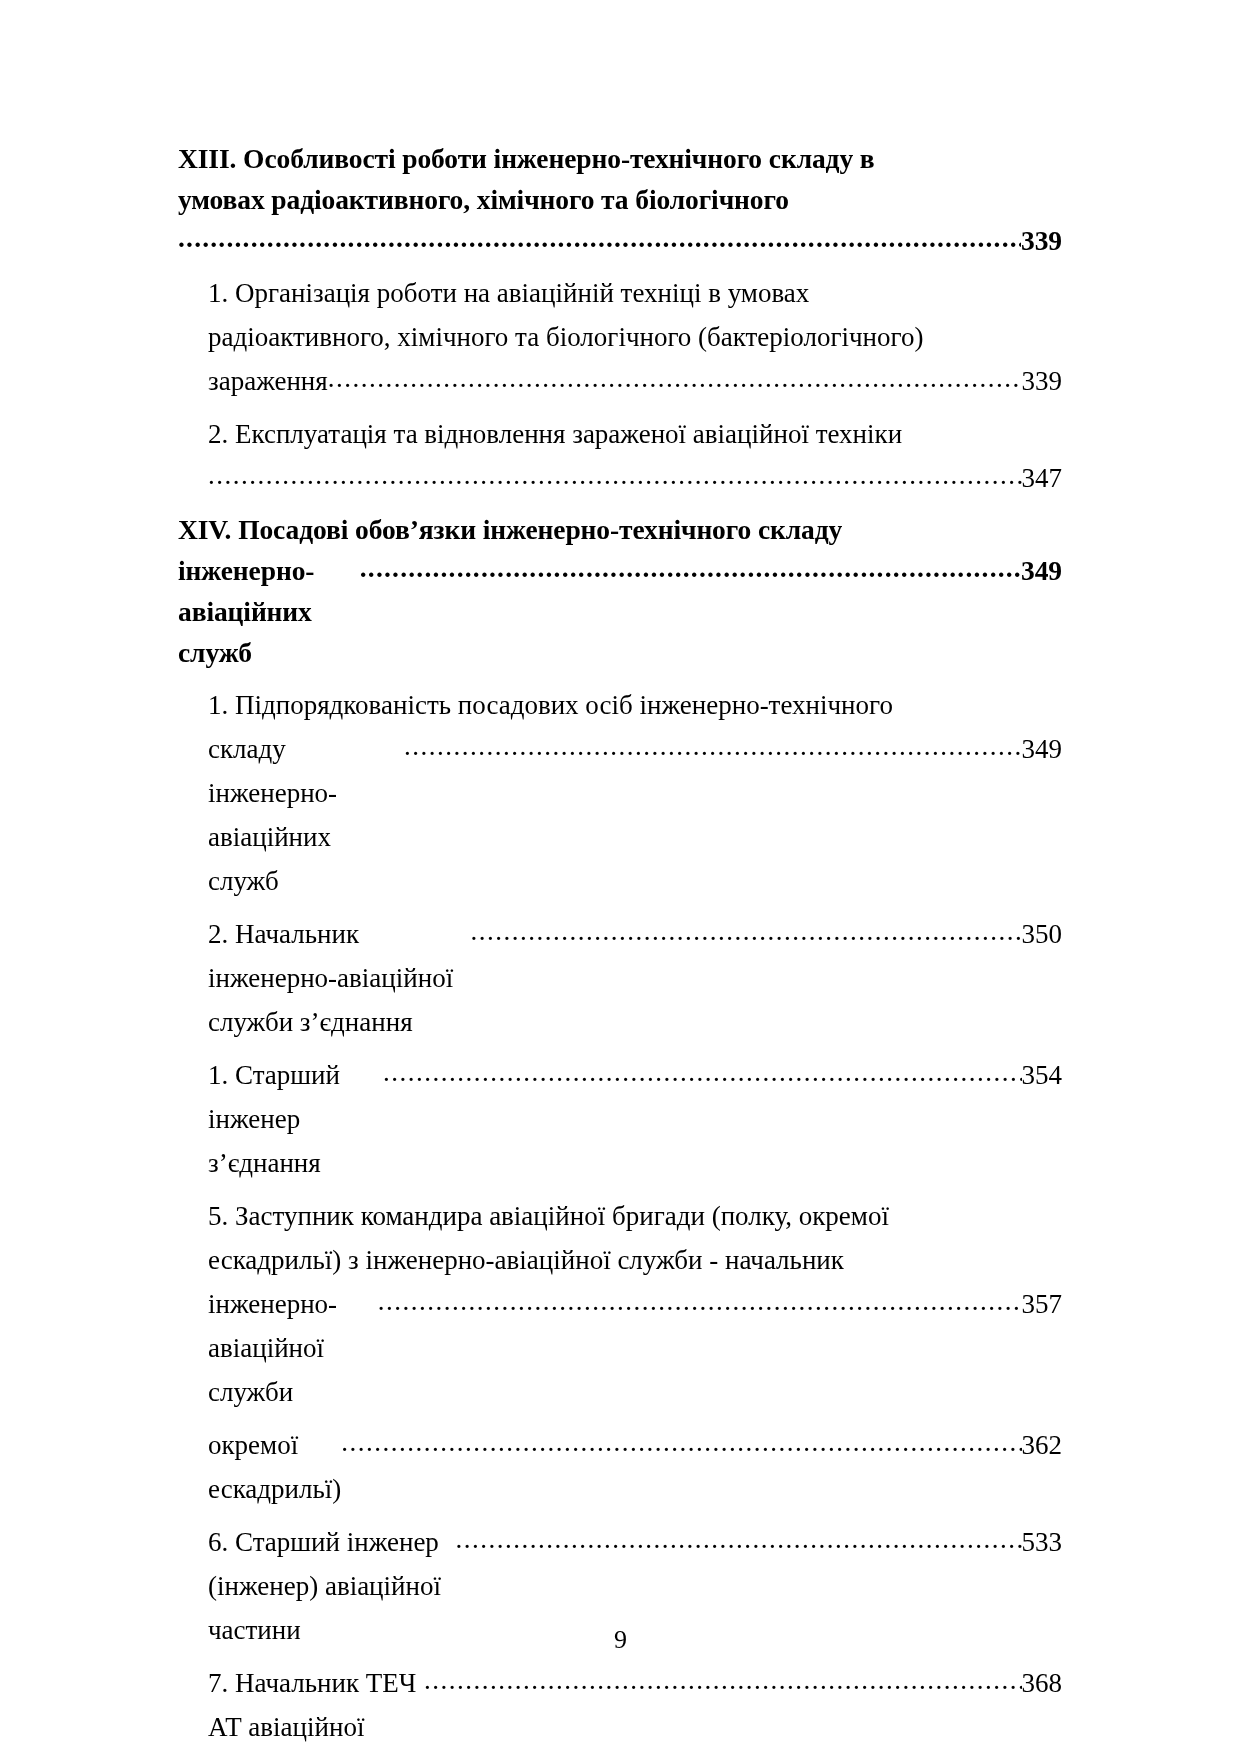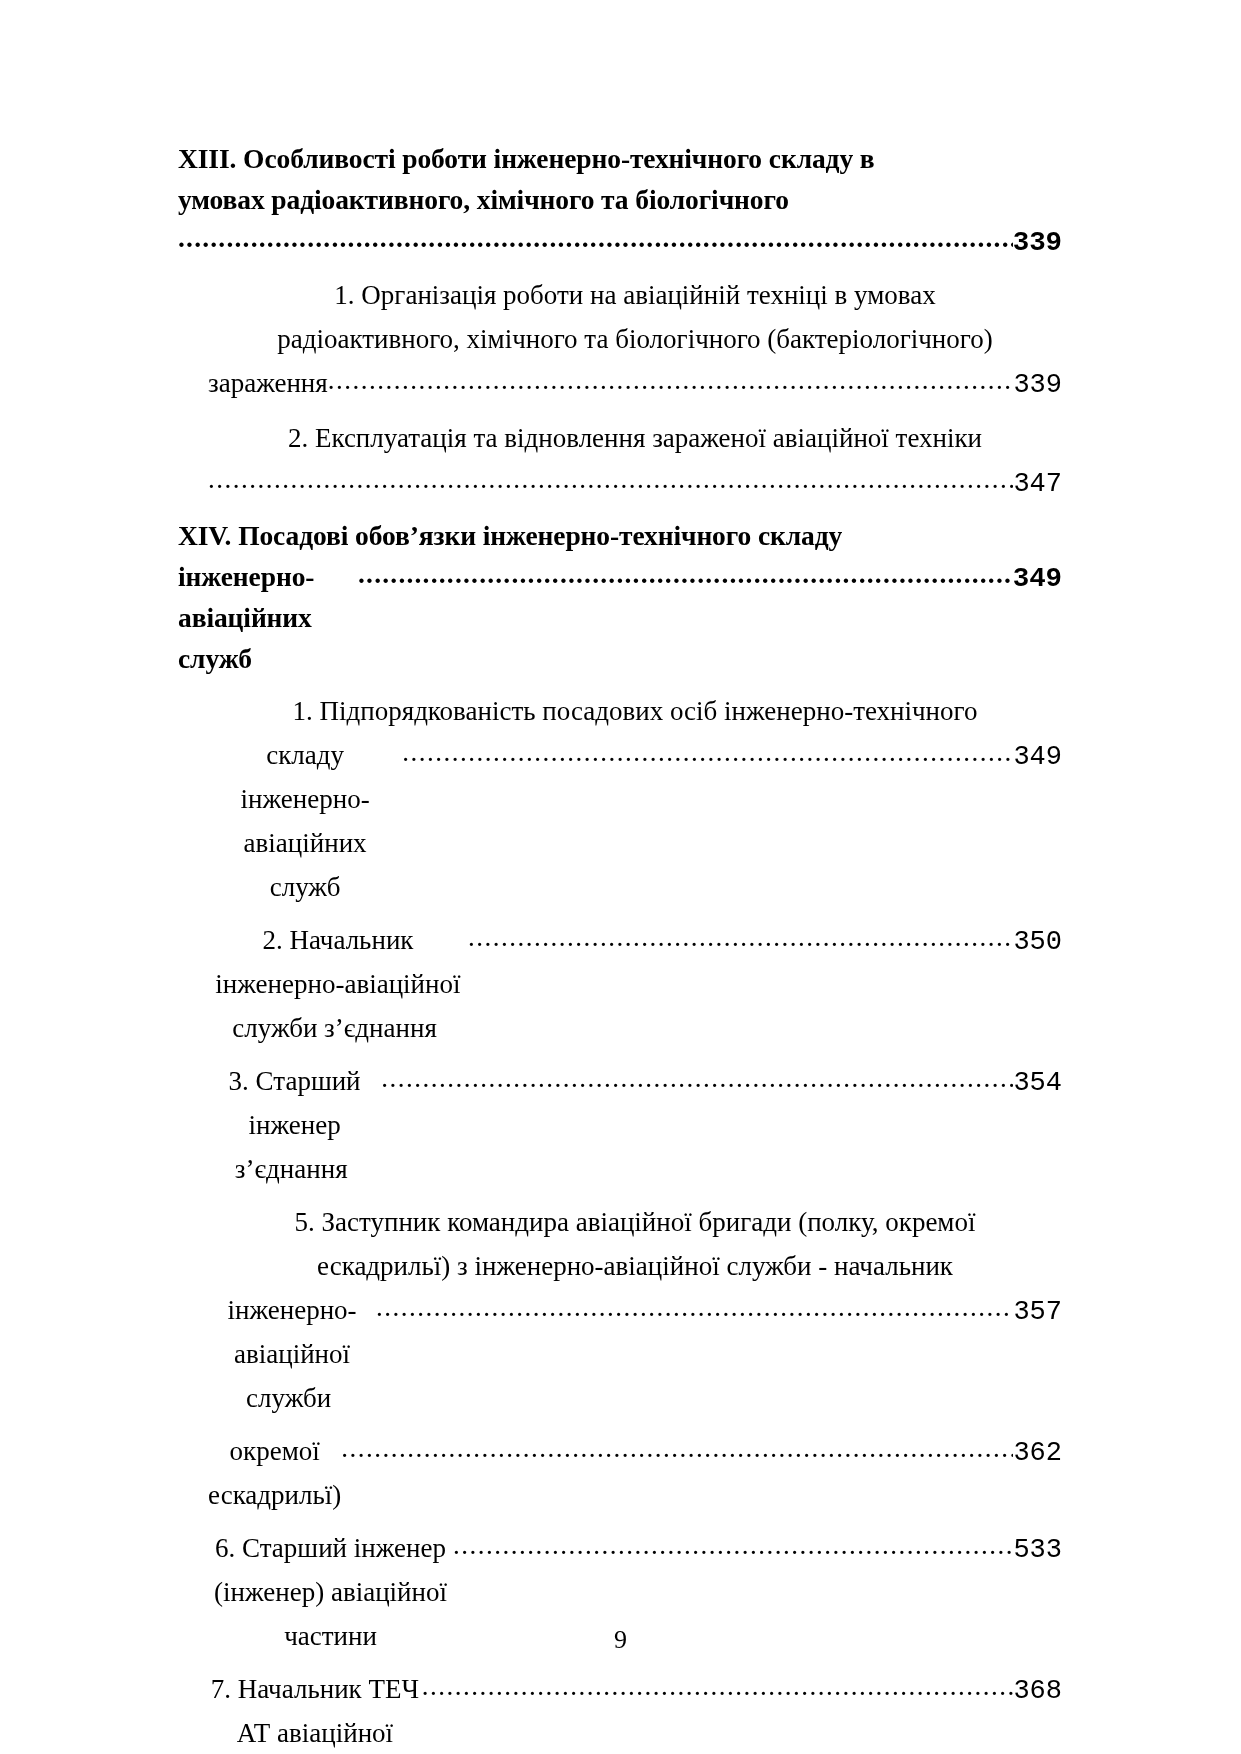--- a/index.html
+++ b/index.html
@@ -38,21 +38,20 @@
     letter-spacing: -0.1px;
     margin-bottom: 10px;
   }
   .toc-entry.level-2 {
     font-weight: normal;
     font-size: 27px;
     line-height: 44px;
     padding-left: 30px;
     margin-top: 9px;
     margin-bottom: 9px;
-    text-align: center;
   }
   .toc-entry:first-child { margin-top: 0; }
 
   
   .leader-row {
     display: flex;
     align-items: baseline;
     width: 100%;
   }
   .entry-title {
@@ -75,21 +74,20 @@
     content: "..............................................................................................................................................................";
     letter-spacing: 1.5px;
   }
   .level-1 .leader::after {
     letter-spacing: 1.2px;
   }
   .page-num {
     flex: 0 0 auto;
     padding-left: 0px;
     white-space: nowrap;
-    font-family: Liberation Mono, monospace;
   }
 
   
   .wrap-line {
     display: block;
   }
 
   
   .folio {
     position: absolute;
@@ -149,21 +147,21 @@
       </div>
       <div class="toc-entry level-2" id="xiv-item-2">
         <div class="leader-row">
           <span class="entry-title">2. Начальник інженерно-авіаційної служби з’єднання </span>
           <span class="leader"></span>
           <span class="page-num">350</span>
         </div>
       </div>
       <div class="toc-entry level-2" id="xiv-item-3">
         <div class="leader-row">
-          <span class="entry-title">3. Старший інженер з’єднання </span>
+          <span class="entry-title">1. Старший інженер з’єднання </span>
           <span class="leader"></span>
           <span class="page-num">354</span>
         </div>
       </div>
       <div class="toc-entry level-2" id="xiv-item-4">
         <span class="wrap-line">5. Заступник командира авіаційної бригади (полку, окремої</span>
         <span class="wrap-line">ескадрильї) з інженерно-авіаційної служби - начальник</span>
         <div class="leader-row">
           <span class="entry-title">інженерно-авіаційної служби </span>
           <span class="leader"></span>

